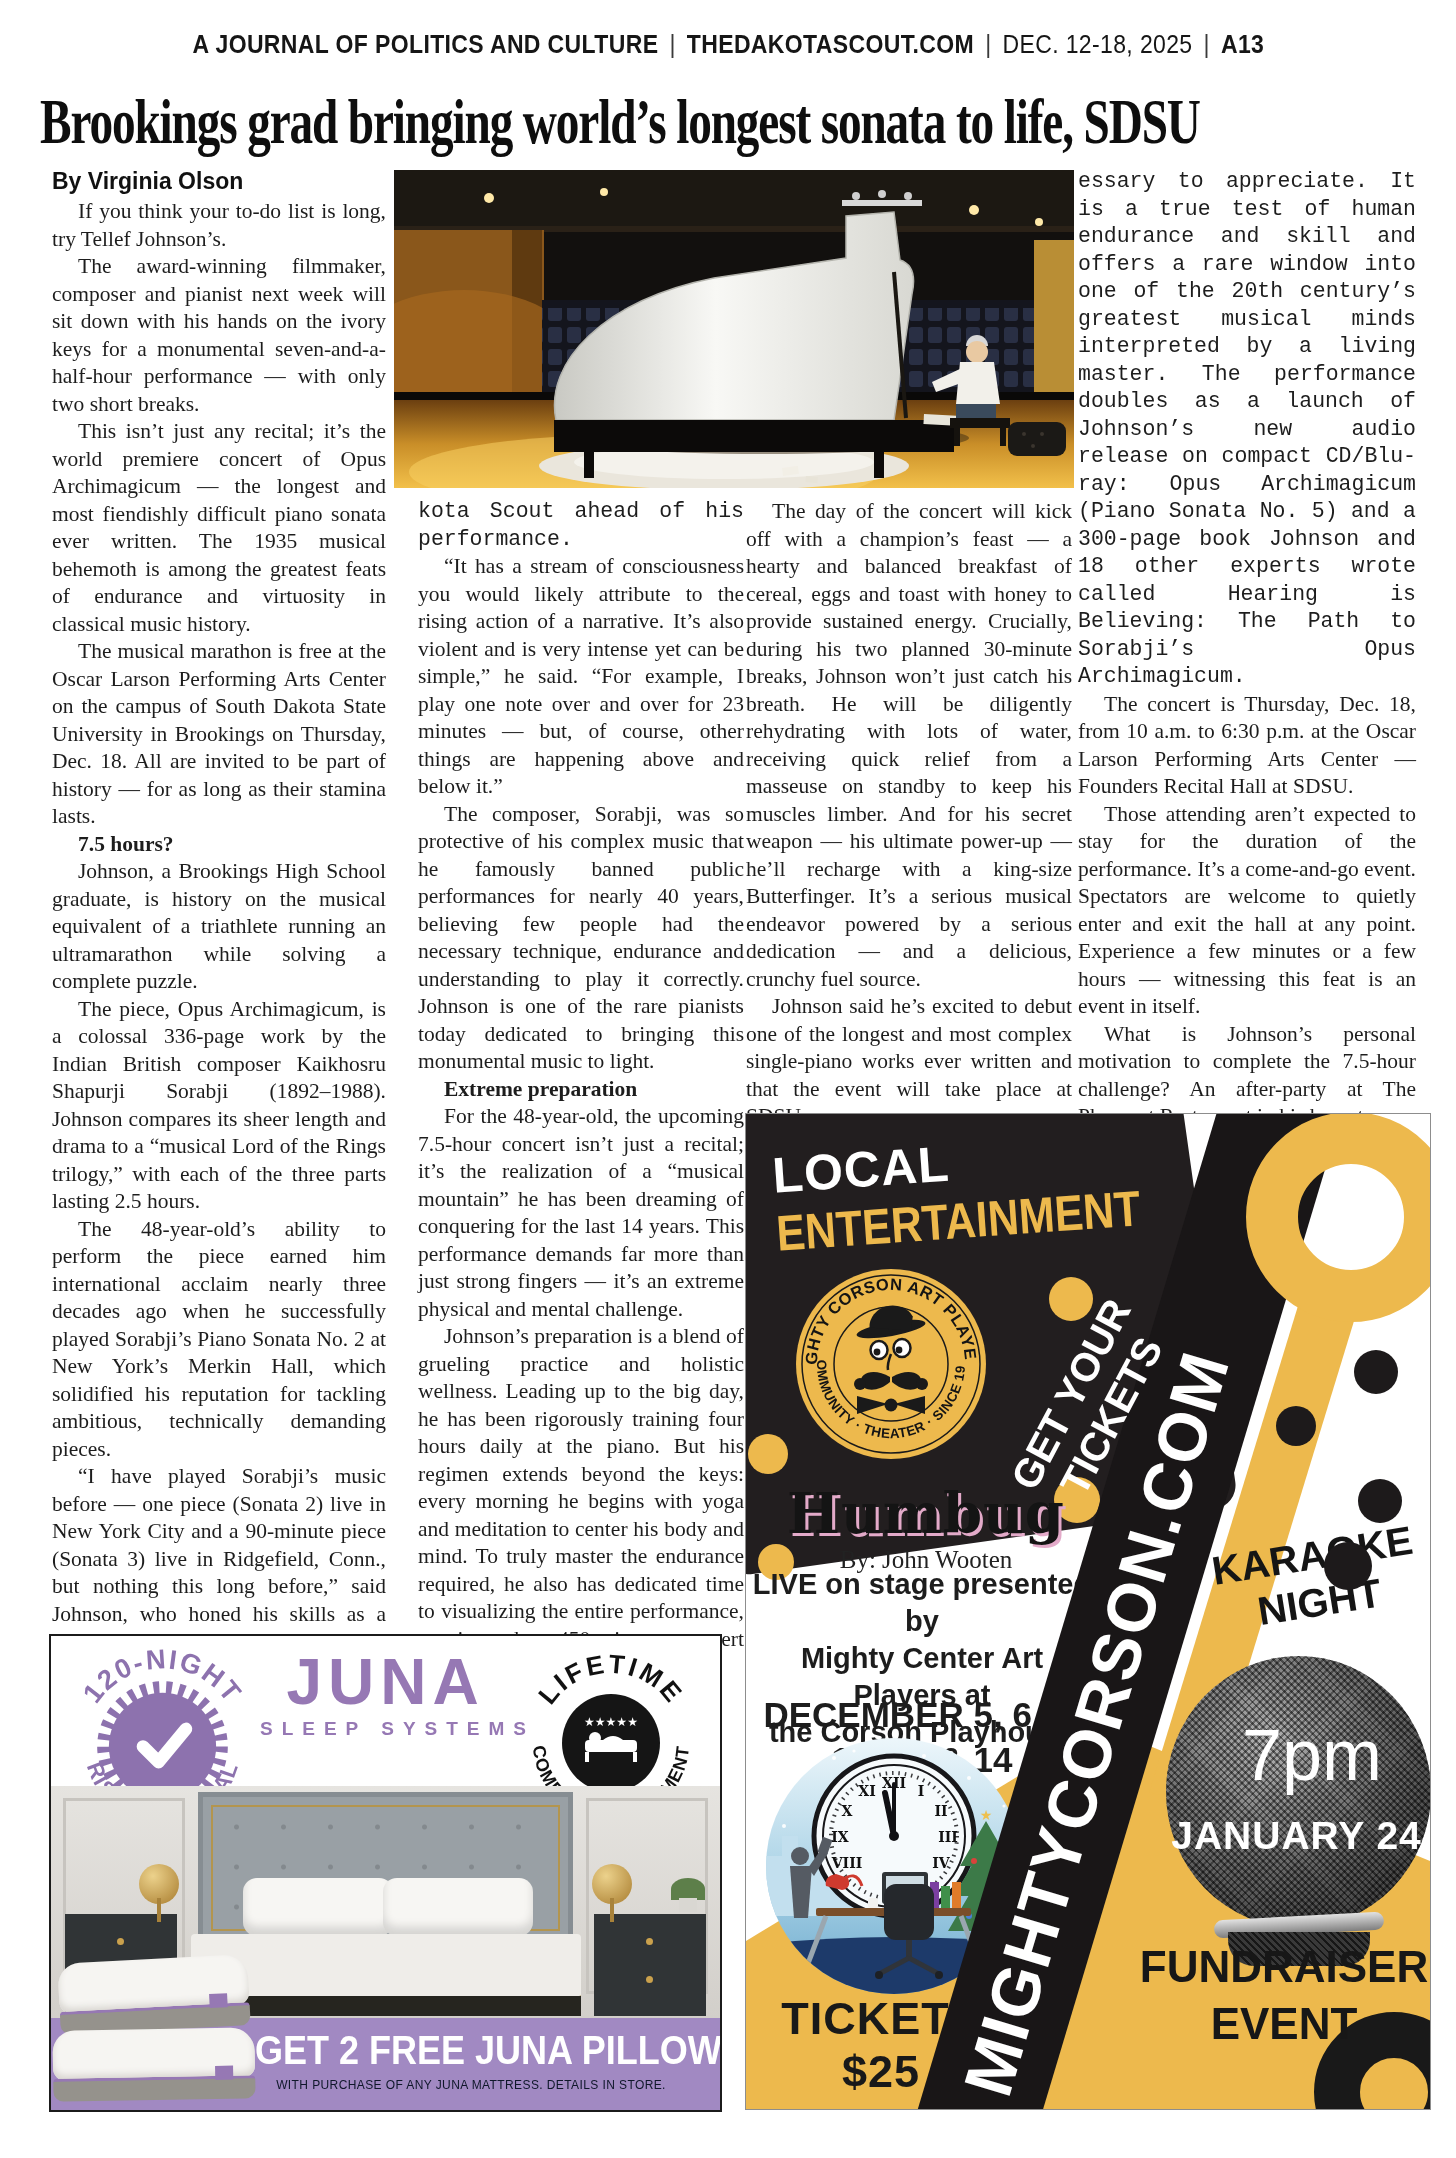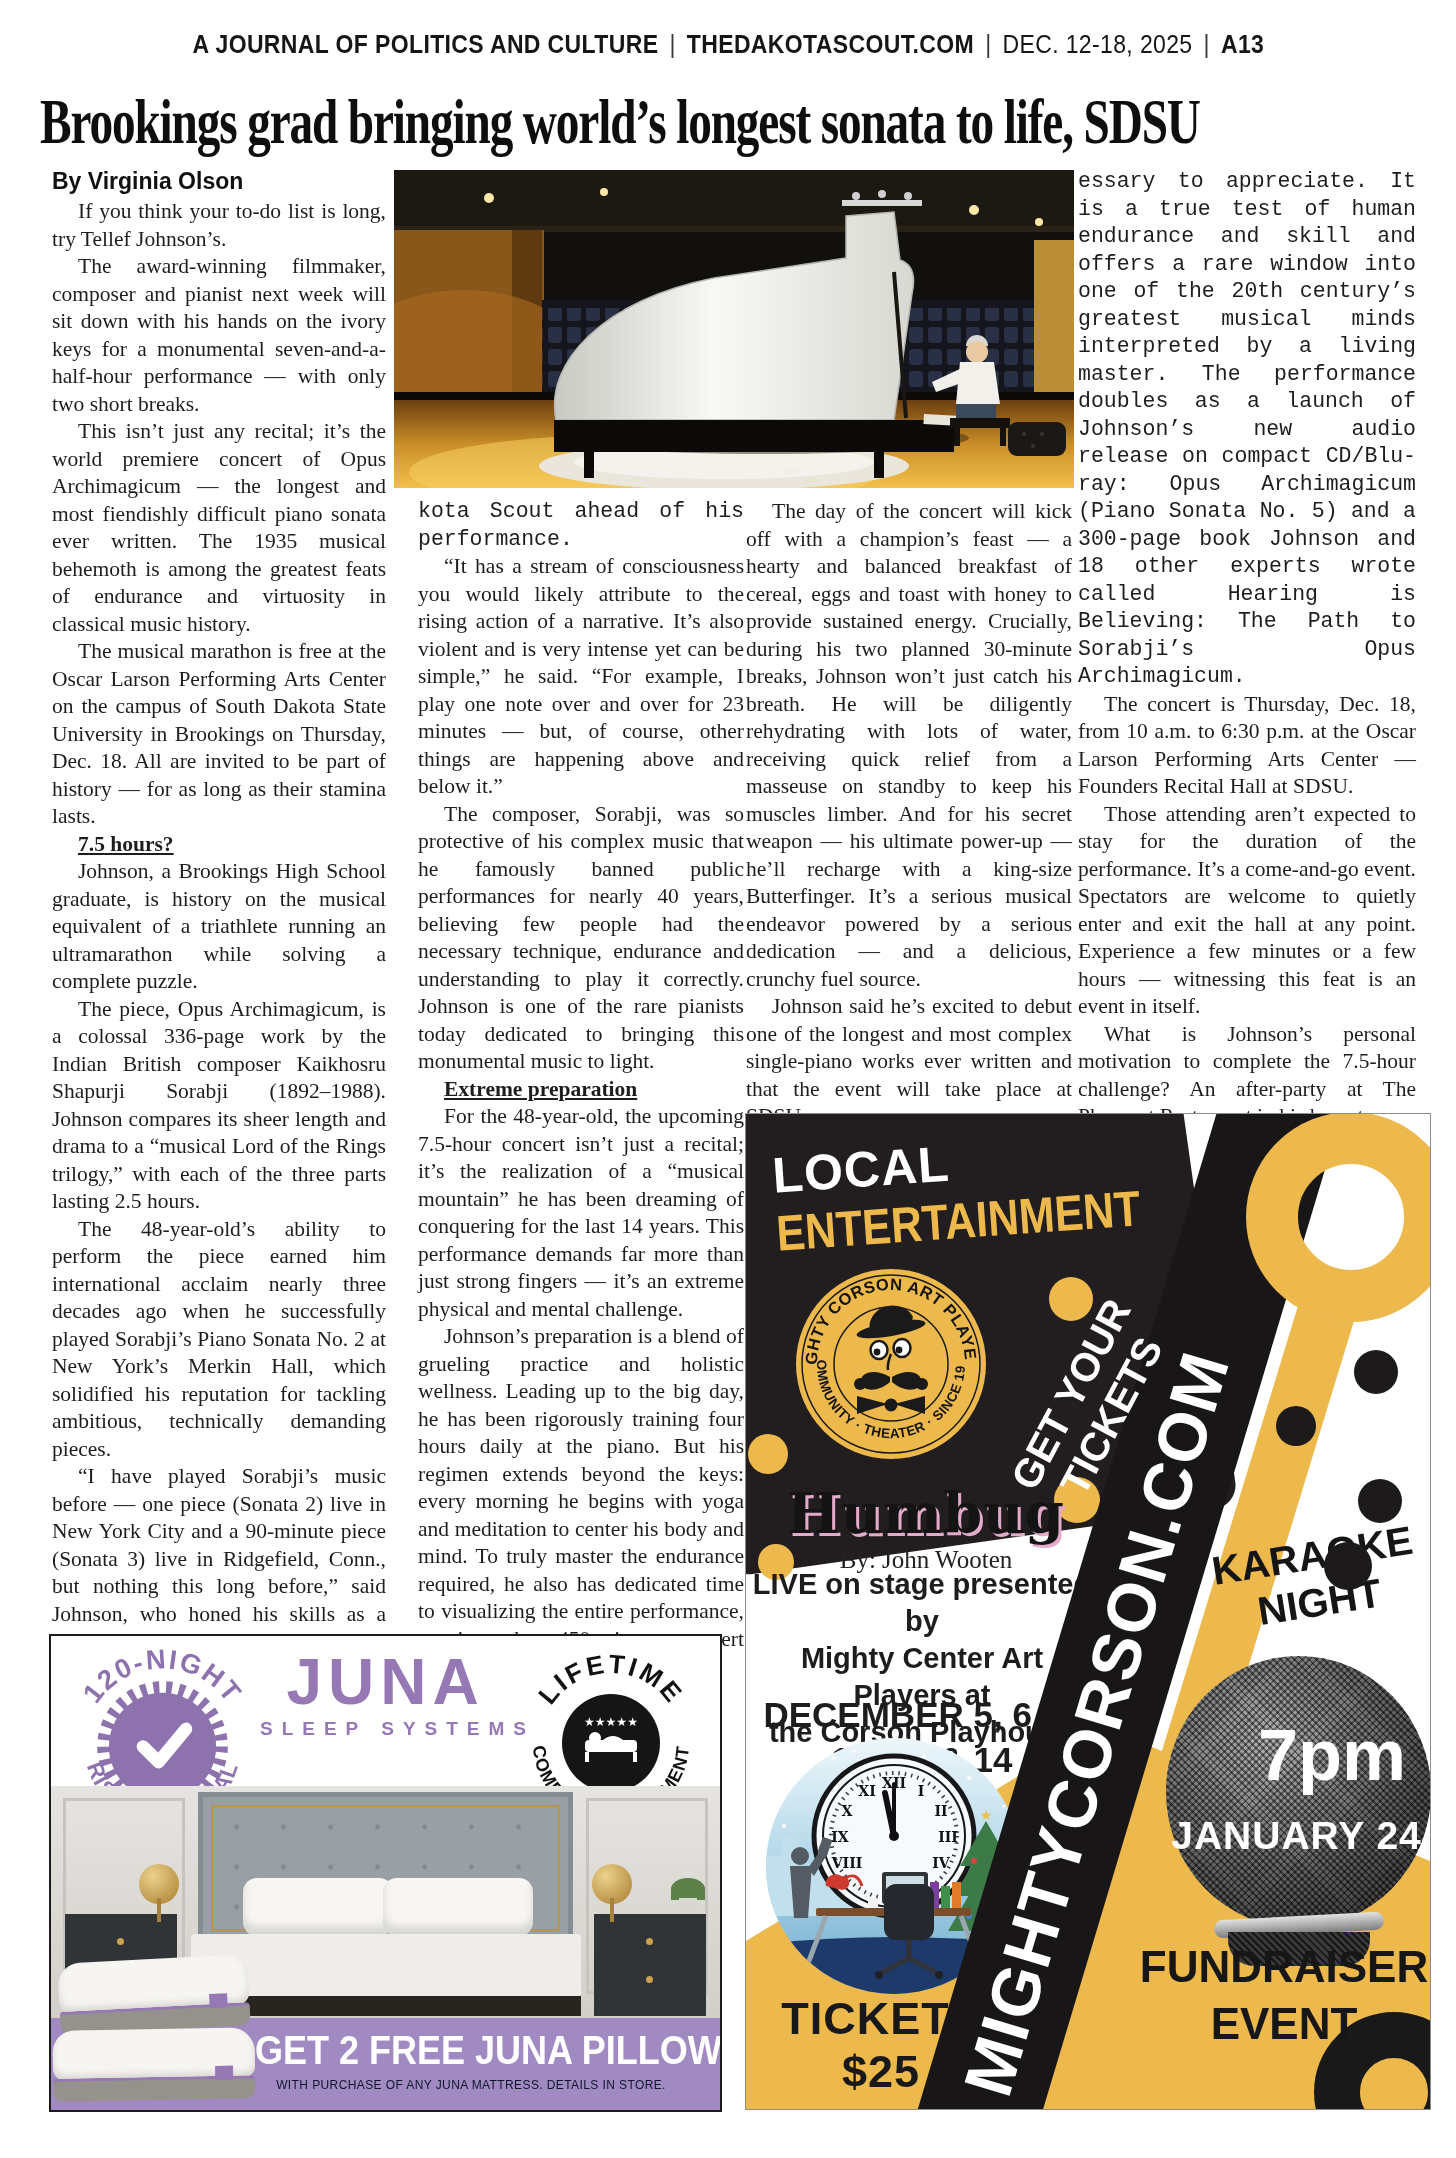--- a/index.html
+++ b/index.html
@@ -18,21 +18,21 @@
   .headline span{display:inline-block;font-family:"Liberation Serif",serif;font-weight:bold;
         font-size:63px;letter-spacing:-1.5px;white-space:nowrap;transform:scaleX(.75);
         transform-origin:0 50%;color:#0e0e0e;}
   .byline{position:absolute;top:168px;left:52px;font-family:"Liberation Sans",sans-serif;
         font-weight:bold;font-size:23px;color:#111;}
 
   
   .col{position:absolute;font-size:21.5px;line-height:27.5px;text-align:justify;color:#1d1d1d;}
   .col p{margin:0;text-indent:26px;}
   .col p.cont{text-indent:0;font-family:Liberation Mono, monospace;}
-  .col p.sub{font-weight:bold;text-decoration:underline;}
+  .col p.sub{font-weight:bold;}
   .col p.ital{font-style:italic;}
   #col1{left:52px;top:198px;width:334px;}
   #col2{left:398px;top:498px;width:326px;margin-left:20px;}
   #col3{left:746px;top:498px;width:326px;}
   #col4{left:1078px;top:168px;width:338px;}
 
   
   .photo{position:absolute;top:170px;left:394px;width:680px;height:318px;}
 
   
@@ -114,22 +114,22 @@
   .mic{position:absolute;left:420px;top:542px;width:265px;height:272px;border-radius:50%;z-index:6;
         background:radial-gradient(circle at 38% 32%,#a8a8a8,#5c5c5c 45%,#1c1c1c 88%);}
   .mic::before{content:"";position:absolute;inset:0;border-radius:50%;
         background:repeating-linear-gradient(45deg,rgba(5,5,5,.4) 0 2px,rgba(255,255,255,.07) 2px 5px),
                    repeating-linear-gradient(-45deg,rgba(5,5,5,.4) 0 2px,rgba(255,255,255,.05) 2px 5px);}
   .mic-rim{position:absolute;left:468px;top:802px;width:170px;height:18px;z-index:6;
         background:linear-gradient(#e2e2e2,#7e7e7e);border-radius:9px;transform:rotate(-3deg);}
   .mic-body{position:absolute;left:482px;top:818px;width:142px;height:34px;background:#2d2d2d;z-index:6;
         border-radius:0 0 26px 26px;
         background-image:repeating-linear-gradient(45deg,rgba(0,0,0,.5) 0 2px,rgba(255,255,255,.06) 2px 5px);}
-  .mic-time{position:absolute;left:486px;top:600px;width:200px;text-align:center;color:#fff;
-        font-weight:bold;font-size:72px;z-index:7;}
+  .mic-time{position:absolute;left:466px;top:600px;width:200px;text-align:center;color:#fff;
+        font-weight:normal;font-size:72px;z-index:7;}
   .mic-date{position:absolute;left:408px;top:700px;width:285px;text-align:center;color:#fff;
         font-weight:bold;font-size:39px;letter-spacing:1px;z-index:7;}
   .c-fund{position:absolute;left:388px;top:824px;width:300px;text-align:center;font-weight:bold;
         font-size:44px;line-height:57px;color:#171717;z-index:7;}
   .c-donut{position:absolute;left:568px;top:898px;width:160px;height:160px;border-radius:50%;
         border:46px solid #191919;box-sizing:border-box;z-index:2;}
 </style>
 </head>
 <body>
 

